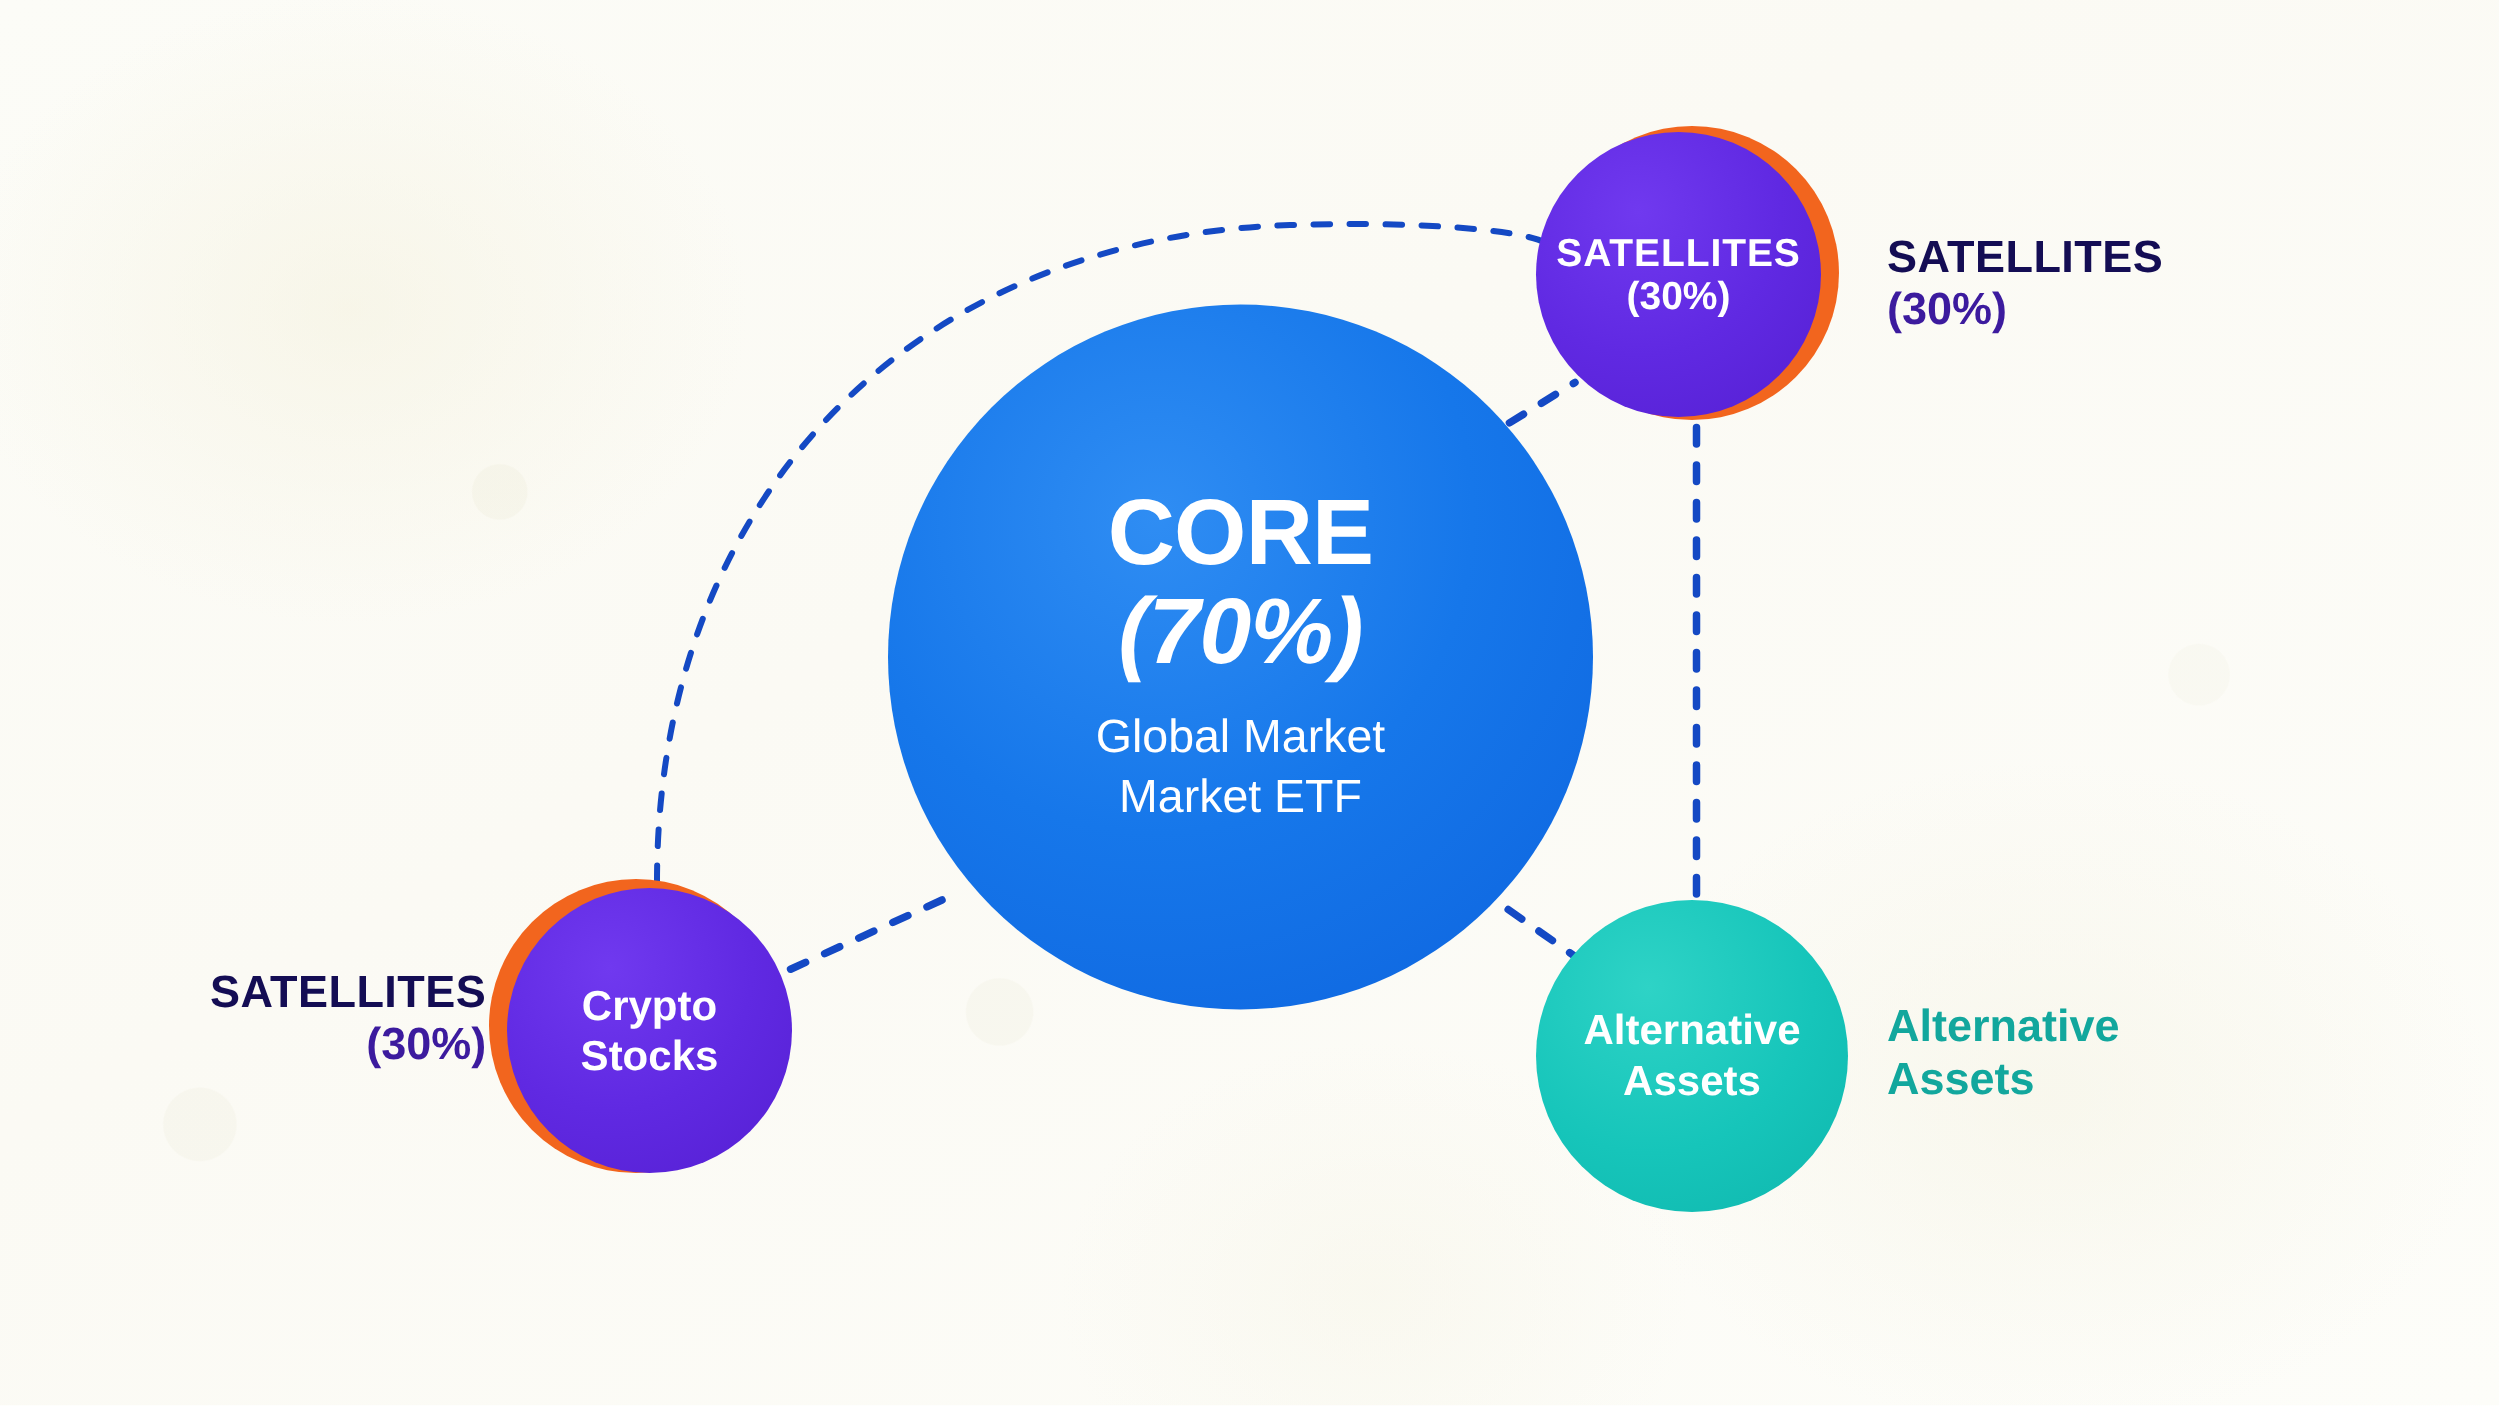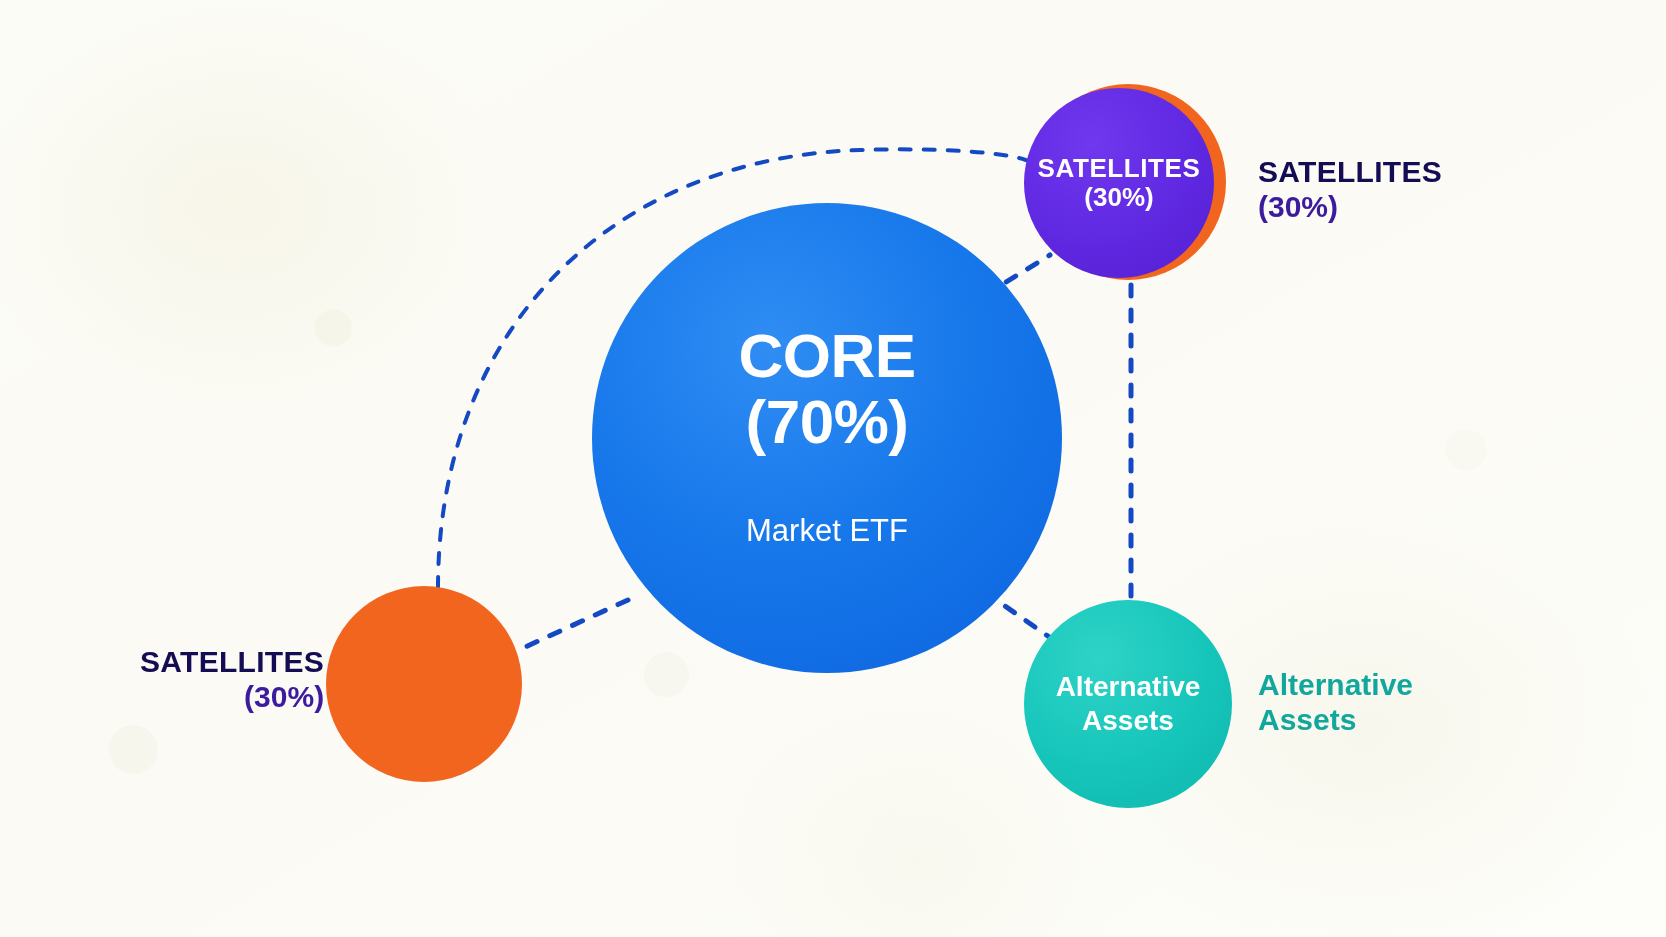--- a/index.html
+++ b/index.html
@@ -73,20 +73,21 @@
     font-weight: bold;
     line-height: 1.0;
     letter-spacing: -0.5px;
   }
   #core .core-pct {
     font-size: 62px;
     font-weight: bold;
     line-height: 1.06;
     letter-spacing: -0.5px;
     margin-top: 2px;
+    font-style: italic;
   }
   #core .core-sub {
     font-size: 31px;
     font-weight: normal;
     line-height: 1.28;
     margin-top: 16px;
   }
 
   
   .halo {
@@ -206,36 +207,40 @@
 
     <line x1="985" y1="592" x2="1062" y2="646" stroke="#1449c4" stroke-width="5" stroke-dasharray="11 14" stroke-linecap="round"></line>
 
     <line x1="1131" y1="285" x2="1131" y2="605" stroke="#1449c4" stroke-width="5" stroke-dasharray="11 14" stroke-linecap="round"></line>
   </svg>
 
   <div class="node" id="core">
     <div class="core-title">CORE</div>
     <div class="core-pct">(70%)</div>
     <div class="core-sub">
-      <br>
+      <span>Global Market</span><br>
       <span>Market ETF</span>
     </div>
   </div>
 
   <div class="halo" id="halo-tr"></div>
   <div class="node" id="node-tr">
     <div class="l1">SATELLITES</div>
     <div class="l2">(30%)</div>
   </div>
   <div class="ext-label" id="label-tr">
     <span class="lab-main">SATELLITES</span>
     <span class="lab-sub">(30%)</span>
   </div>
 
   <div class="halo" id="halo-bl"></div>
+  <div class="node" id="node-bl">
+    <div class="l1">Crypto</div>
+    <div class="l2">Stocks</div>
+  </div>
   <div class="ext-label" id="label-bl">
     <span class="lab-main">SATELLITES</span>
     <span class="lab-sub">(30%)</span>
   </div>
 
   <div class="node" id="node-br">
     <div class="l1">Alternative</div>
     <div class="l2">Assets</div>
   </div>
   <div class="ext-label" id="label-br">

